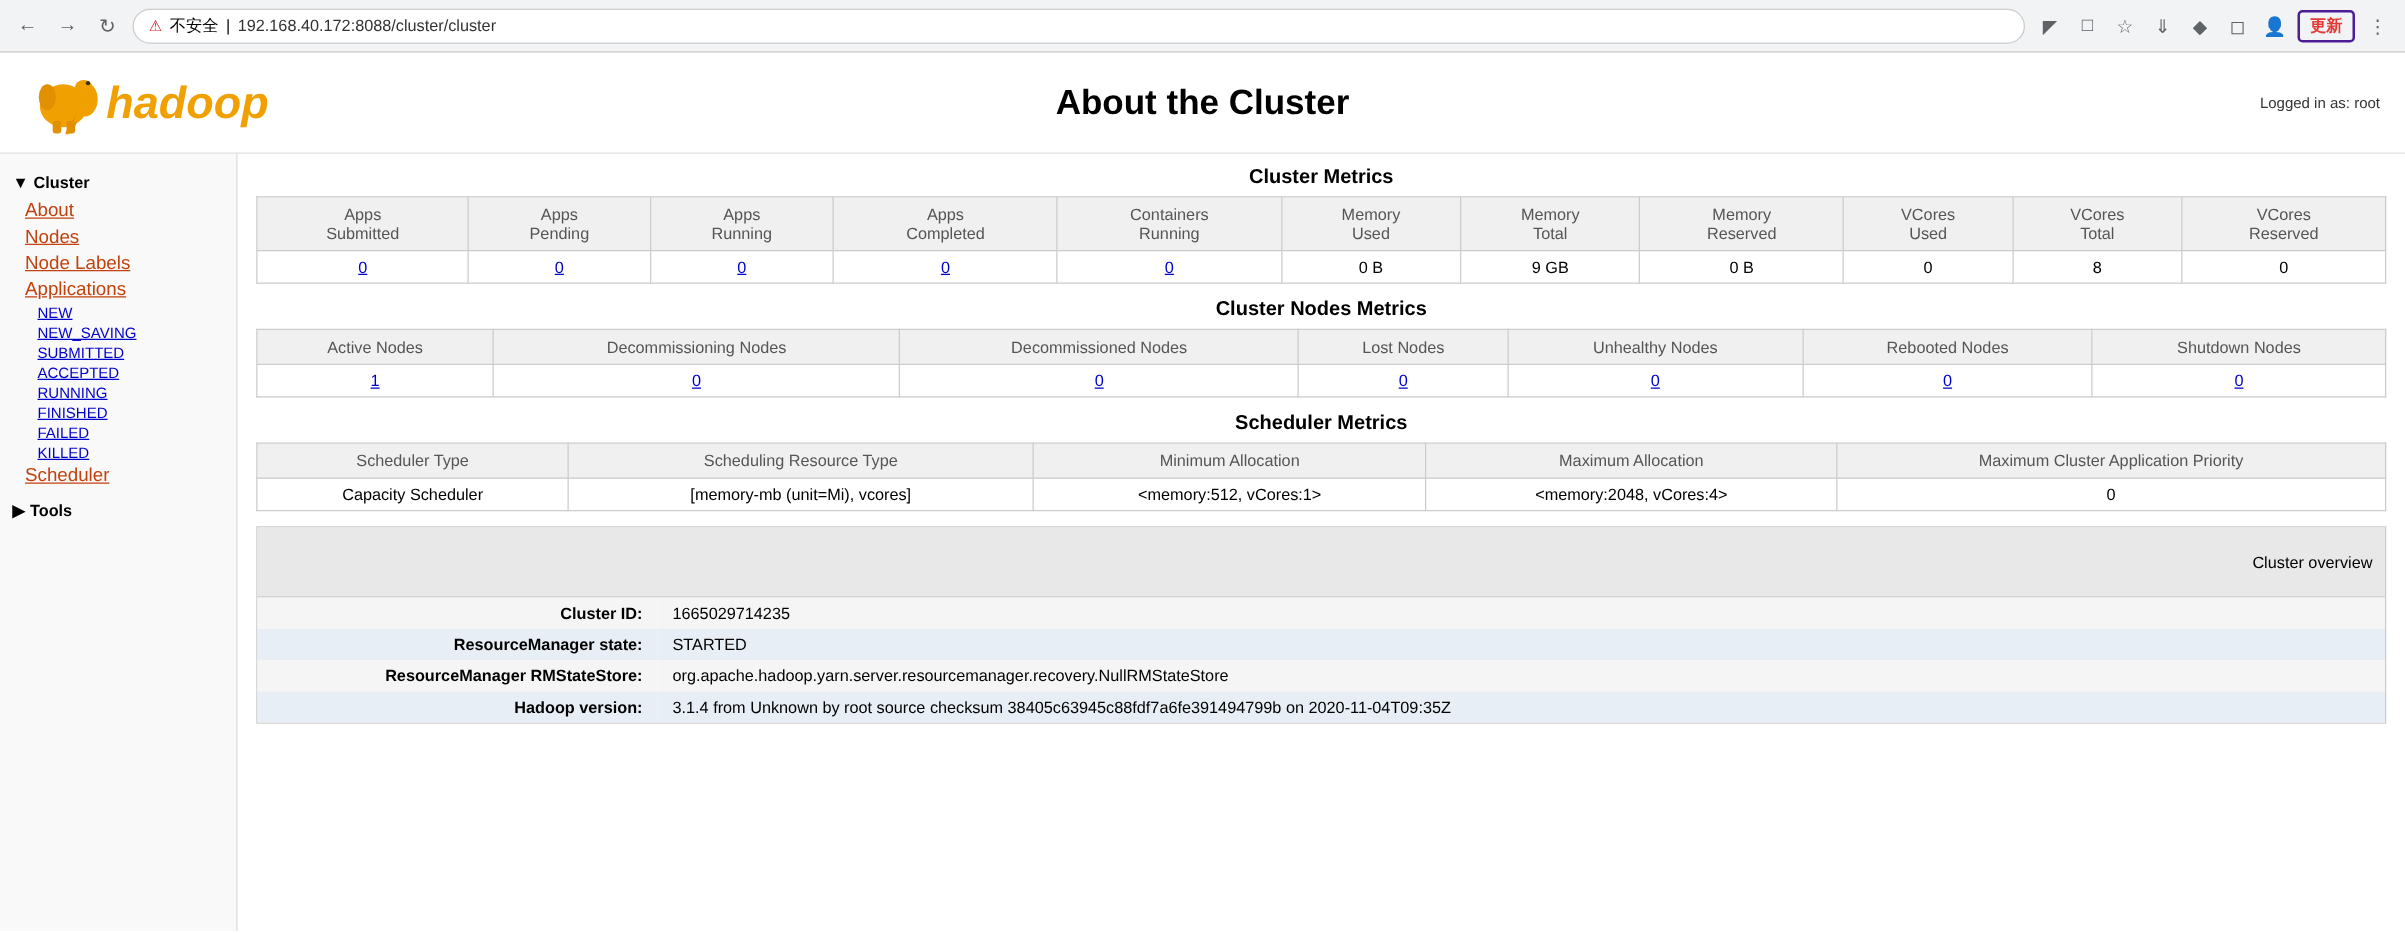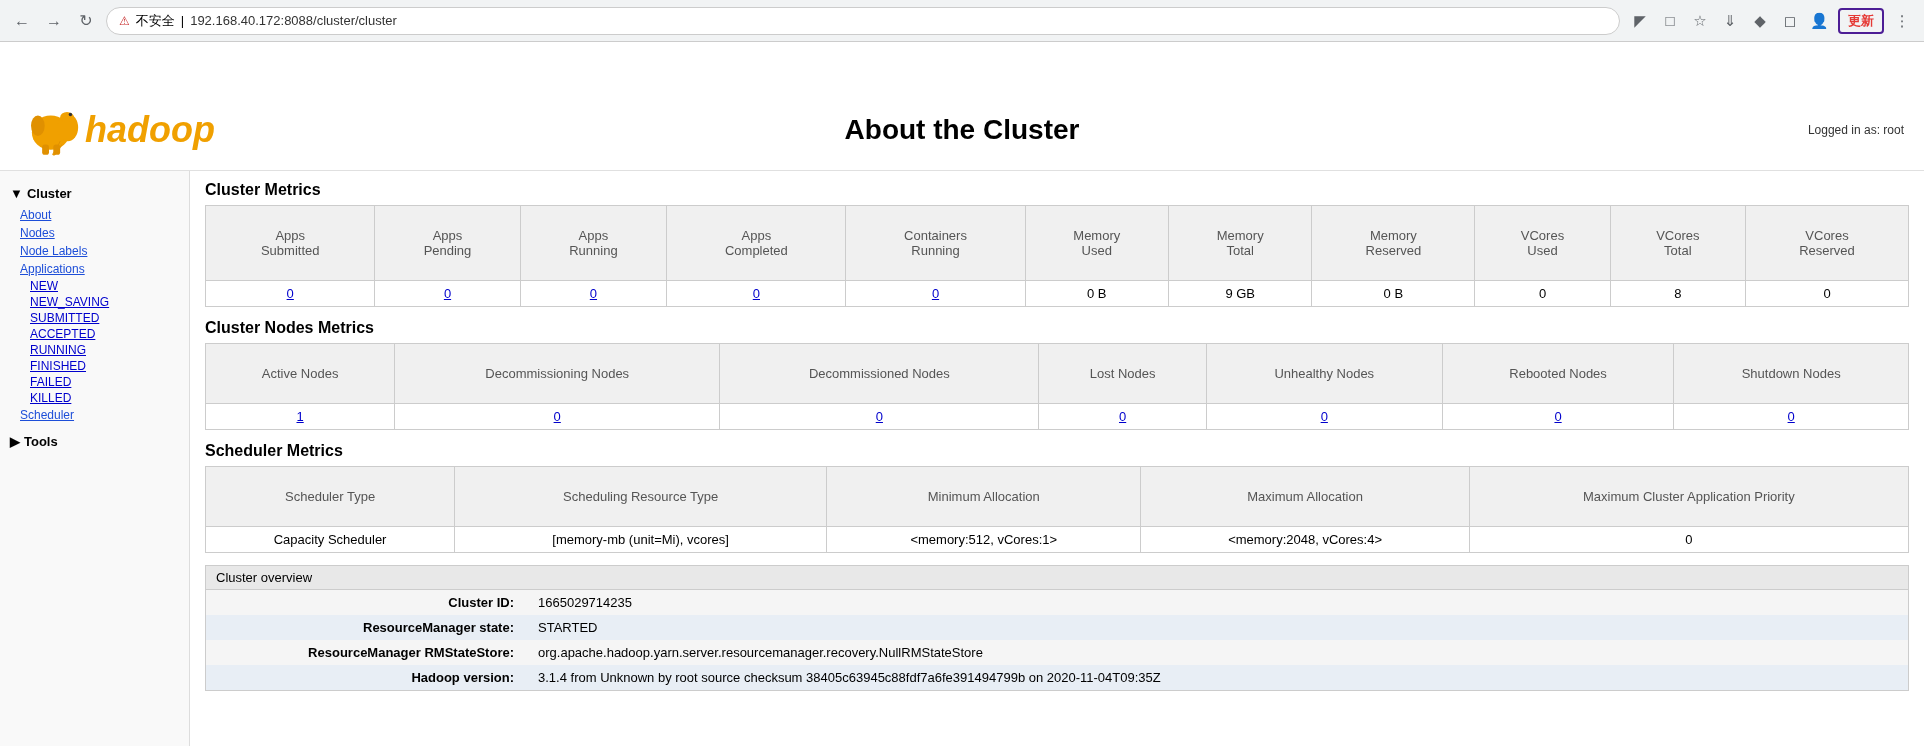--- a/index.html
+++ b/index.html
@@ -58,21 +58,20 @@
       font-weight: bold;
     }
 
     
     .page-header {
       display: flex;
       align-items: center;
       padding: 10px 20px;
       border-bottom: 1px solid #e0e0e0;
       position: relative;
-      margin-top: 48px;
     }
     .hadoop-logo {
       display: flex; align-items: center; gap: 0;
     }
     .hadoop-elephant {
       width: 70px; height: 60px;
     }
     .hadoop-text {
       font-size: 36px;
       font-weight: bold;
@@ -115,23 +114,23 @@
     .sidebar-heading {
       display: flex; align-items: center; gap: 4px;
       padding: 5px 10px;
       font-weight: bold;
       font-size: 13px;
       cursor: pointer;
     }
     .sidebar-link {
       display: block;
       padding: 2px 20px;
-      color: #1d4ed8;
+      color: #c2410c;
       text-decoration: underline;
-      font-size: 12px;
+      font-size: 15px;
       cursor: pointer;
     }
     .sidebar-sublinks {
       padding-left: 10px;
     }
     .sidebar-sublink {
       display: block;
       padding: 1px 20px;
       color: #0000cc;
       text-decoration: underline;
@@ -145,56 +144,57 @@
       padding: 10px 15px;
       overflow-y: auto;
     }
 
     
     .section-title {
       font-size: 16px;
       font-weight: bold;
       margin-bottom: 6px;
       margin-top: 10px;
+      text-align: center;
     }
     .section-title:first-child { margin-top: 0; }
 
     .metrics-table {
       width: 100%;
       border-collapse: collapse;
       border: 1px solid #ccc;
       margin-bottom: 12px;
       font-size: 13px;
     }
     .metrics-table th {
       background: #f0f0f0;
       border: 1px solid #ccc;
-      padding: 22px 8px;
+      padding: 6px 8px;
       text-align: center;
       font-weight: normal;
       color: #555;
     }
     .metrics-table td {
       border: 1px solid #ccc;
       padding: 5px 8px;
       text-align: center;
       color: #0000cc;
     }
     .metrics-table td.plain { color: #000; text-decoration: none; }
     .metrics-table td a { color: #0000cc; text-decoration: underline; }
 
     
     .overview-section {
       border: 1px solid #ccc;
       margin-top: 12px;
     }
     .overview-header {
       background: #e8e8e8;
-      padding: 4px 10px;
-      text-align: left;
+      padding: 20px 10px;
+      text-align: right;
       font-size: 13px;
       border-bottom: 1px solid #ccc;
     }
     .overview-table {
       width: 100%;
       border-collapse: collapse;
       font-size: 13px;
     }
     .overview-table tr:nth-child(odd) { background: #f5f5f5; }
     .overview-table tr:nth-child(even) { background: #e8eef5; }

